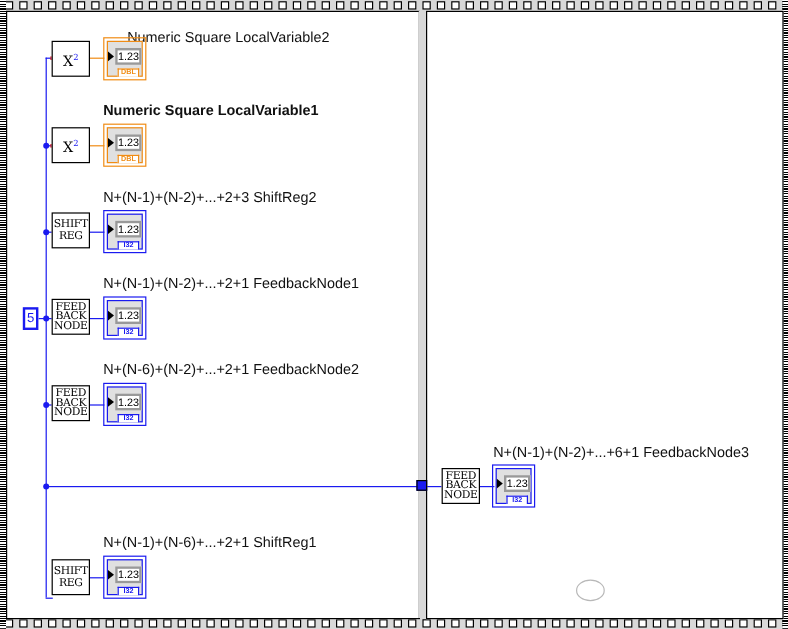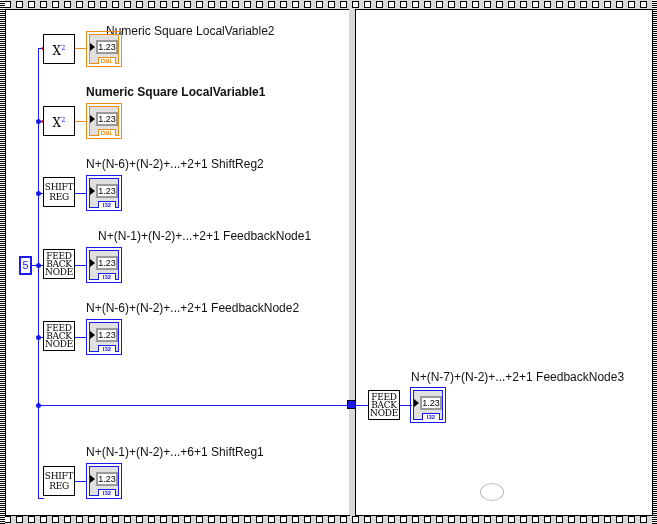--- a/index.html
+++ b/index.html
@@ -212,34 +212,34 @@
     <span><span>X</span><sup>2</sup></span>
   </div>
 <div class="orange-wire" style="left:75px; top:121px; width:12px;"></div>
 <div class="indicator ind-dbl" style="left:86px; top:103px;">
     <div class="inner"></div>
     <div class="arrow"></div>
     <div class="val">1.23</div>
     <div class="tag">DBL</div>
   </div>
 
-<div class="label" style="left:86px; top:157px;">N+(N-6)+(N-2)+...+2+1 ShiftReg2</div>
+<div class="label" style="left:86px; top:157px;">N+(N-1)+(N-2)+...+2+3 ShiftReg2</div>
 <div class="node node-shift" style="left:43px; top:177px;">
     <span>SHIFT</span>
     <span>REG</span>
   </div>
 <div class="wire" style="left:75px; top:193px; width:12px; height:1px;"></div>
 <div class="indicator ind-i32" style="left:86px; top:175px;">
     <div class="inner"></div>
     <div class="arrow"></div>
     <div class="val">1.23</div>
     <div class="tag">I32</div>
   </div>
 
-<div class="label" style="left:86px; top:229px;margin-left:12px;">N+(N-1)+(N-2)+...+2+1 FeedbackNode1</div>
+<div class="label" style="left:86px; top:229px;">N+(N-1)+(N-2)+...+2+1 FeedbackNode1</div>
 <div class="node node-fb" style="left:43px; top:249px;">
     <span>FEED</span>
     <span>BACK</span>
     <span>NODE</span>
   </div>
 <div class="wire" style="left:75px; top:265px; width:12px; height:1px;"></div>
 <div class="indicator ind-i32" style="left:86px; top:247px;">
     <div class="inner"></div>
     <div class="arrow"></div>
     <div class="val">1.23</div>
@@ -253,34 +253,34 @@
     <span>NODE</span>
   </div>
 <div class="wire" style="left:75px; top:337px; width:12px; height:1px;"></div>
 <div class="indicator ind-i32" style="left:86px; top:319px;">
     <div class="inner"></div>
     <div class="arrow"></div>
     <div class="val">1.23</div>
     <div class="tag">I32</div>
   </div>
 
-<div class="label" style="left:86px; top:445px;">N+(N-1)+(N-2)+...+6+1 ShiftReg1</div>
+<div class="label" style="left:86px; top:445px;">N+(N-1)+(N-6)+...+2+1 ShiftReg1</div>
 <div class="node node-shift" style="left:43px; top:466px;">
     <span>SHIFT</span>
     <span>REG</span>
   </div>
 <div class="wire" style="left:75px; top:481px; width:12px; height:1px;"></div>
 <div class="indicator ind-i32" style="left:86px; top:463px;">
     <div class="inner"></div>
     <div class="arrow"></div>
     <div class="val">1.23</div>
     <div class="tag">I32</div>
   </div>
 
-<div class="label" style="left:411px; top:370px;">N+(N-7)+(N-2)+...+2+1 FeedbackNode3</div>
+<div class="label" style="left:411px; top:370px;">N+(N-1)+(N-2)+...+6+1 FeedbackNode3</div>
 <div class="node node-fb" style="left:368px; top:390px;">
     <span>FEED</span>
     <span>BACK</span>
     <span>NODE</span>
   </div>
 <div class="wire" style="left:400px; top:405px; width:12px; height:1px;"></div>
 <div class="indicator ind-i32" style="left:410px; top:387px;">
     <div class="inner"></div>
     <div class="arrow"></div>
     <div class="val">1.23</div>

